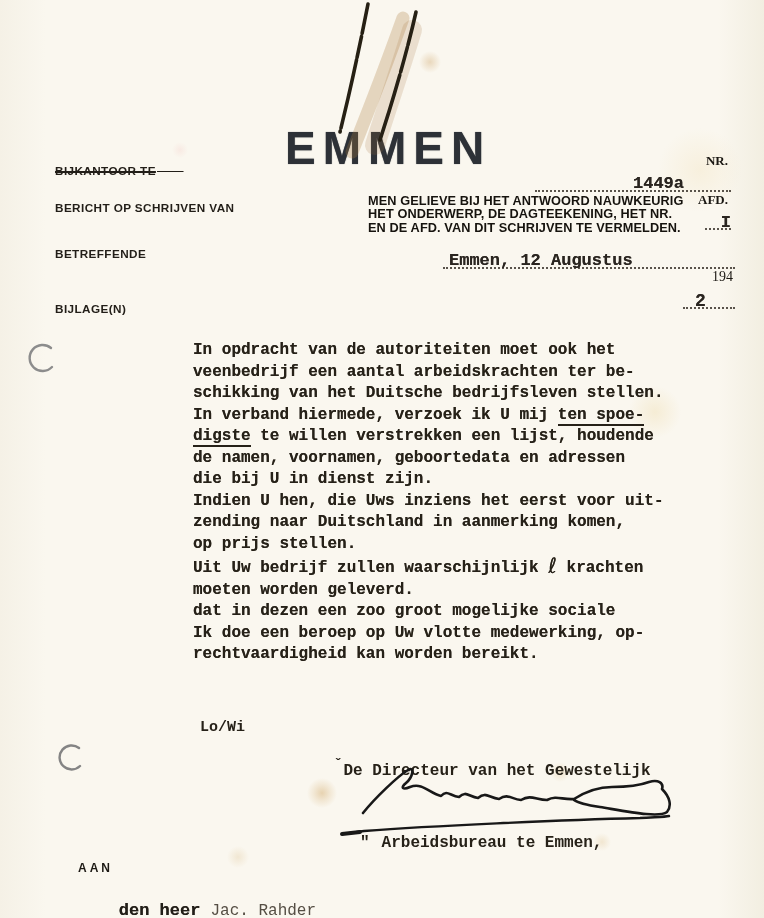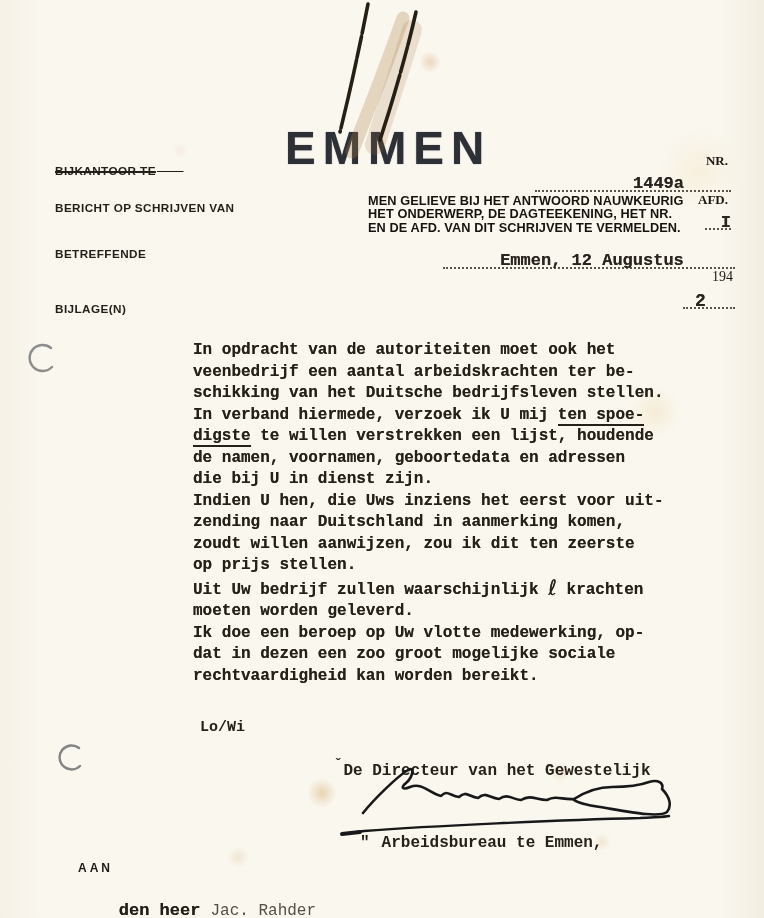--- a/index.html
+++ b/index.html
@@ -66,21 +66,21 @@
   .nr-field .typed{margin-left:98px;}
   .afd-field{flex:1;}
   .afd-field .typed{margin-left:16px;}
   .notice{
     position:absolute;left:368px;top:194px;width:372px;
     font-size:13px;font-weight:700;line-height:13.4px;
     letter-spacing:0.1px;color:#16130e;
     transform:scaleX(0.98);transform-origin:left top;
     white-space:nowrap;
   }
-  .datefield{width:292px;text-align:center;}
+  .datefield{width:292px;}
   .datefield .typed{margin-left:6px;}
   .printed-year{
     font-family:"Liberation Serif",serif;
     font-size:14px;font-weight:400;color:#1b1813;
     padding:0 2px 2px 4px;
   }
   .yeartail{width:52px;}
   .yeartail .typed{font-size:18px;margin-left:12px;}
   
   .body-text{
@@ -160,26 +160,25 @@
   <div class="body-text">
       <div class="tline"><span>In opdracht van de autoriteiten moet ook het</span></div>
       <div class="tline"><span>veenbedrijf een aantal arbeidskrachten ter be-</span></div>
       <div class="tline"><span>schikking van het Duitsche bedrijfsleven stellen.</span></div>
       <div class="tline"><span>In verband hiermede, verzoek ik U mij </span><span class="uline">ten spoe-</span></div>
       <div class="tline"><span class="uline">digste</span><span> te willen verstrekken een lijst, houdende</span></div>
       <div class="tline"><span>de namen, voornamen, geboortedata en adressen</span></div>
       <div class="tline"><span>die bij U in dienst zijn.</span></div>
       <div class="tline"><span>Indien U hen, die Uws inziens het eerst voor uit-</span></div>
       <div class="tline"><span>zending naar Duitschland in aanmerking komen,</span></div>
-      <div class="tline"><span>zoudt willen aanwijzen, zou ik dit ten zeerste</span></div>
       <div class="tline"><span>op prijs stellen.</span></div>
       <div class="tline"><span>Uit Uw bedrijf zullen waarschijnlijk </span><span class="hand">ℓ</span><span> krachten</span></div>
       <div class="tline"><span>moeten worden geleverd.</span></div>
+      <div class="tline"><span>dat in dezen een zoo groot mogelijke sociale</span></div>
       <div class="tline"><span>Ik doe een beroep op Uw vlotte medewerking, op-</span></div>
-      <div class="tline"><span>dat in dezen een zoo groot mogelijke sociale</span></div>
       <div class="tline"><span>rechtvaardigheid kan worden bereikt.</span></div>
     </div>
 
   <div class="ref-initials">Lo/Wi</div>
   <div class="closing-lines">
     <div><span class="tick">ˇ</span><span>De Directeur van het Gewestelijk</span></div>
     <div class="cl2"><span class="q">"</span><span>Arbeidsbureau te Emmen,</span></div>
   </div>
 
   <div class="aan">AAN</div>

